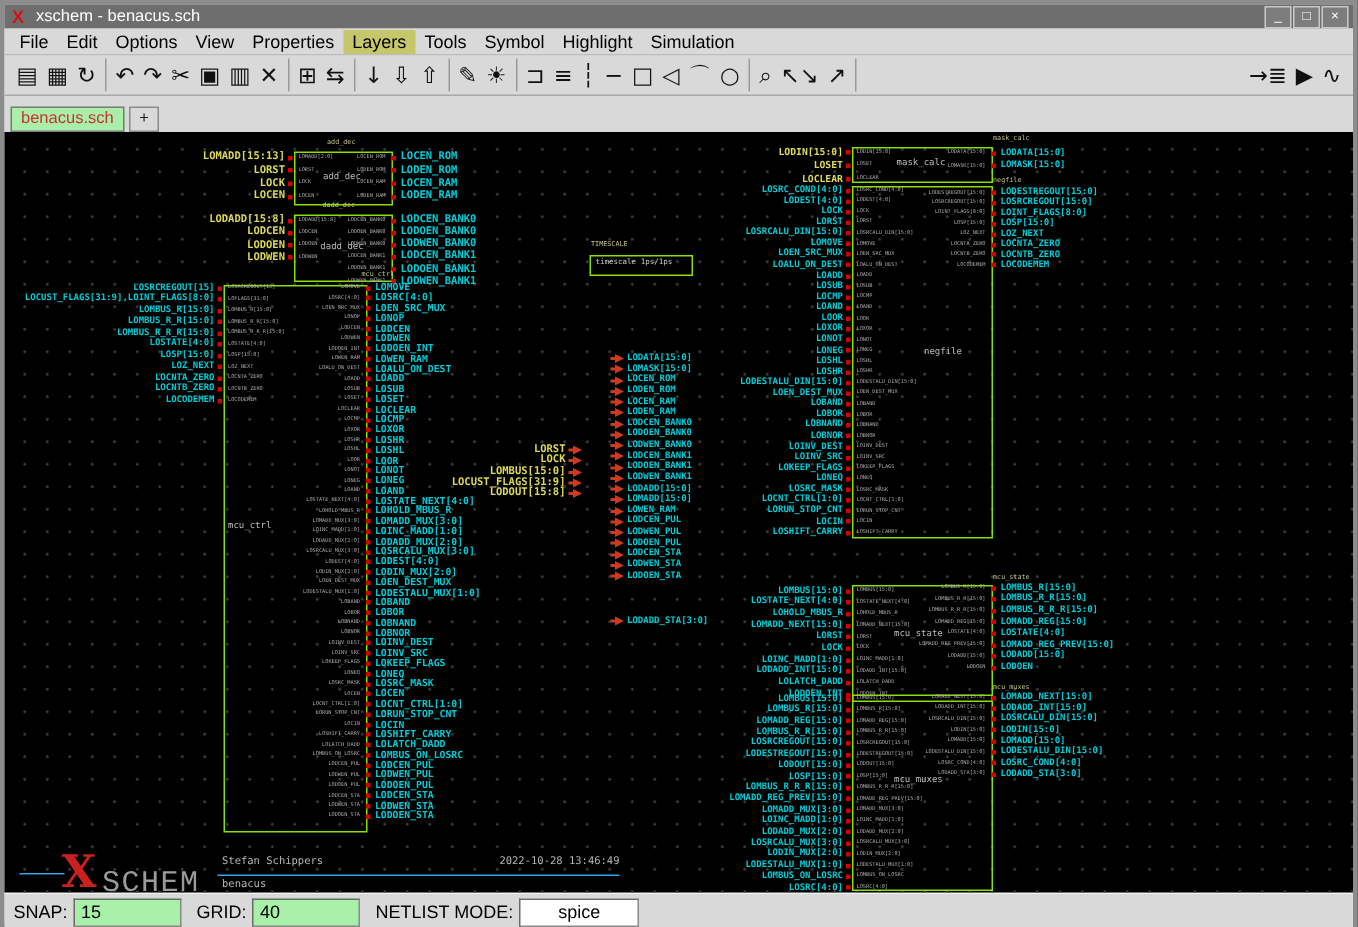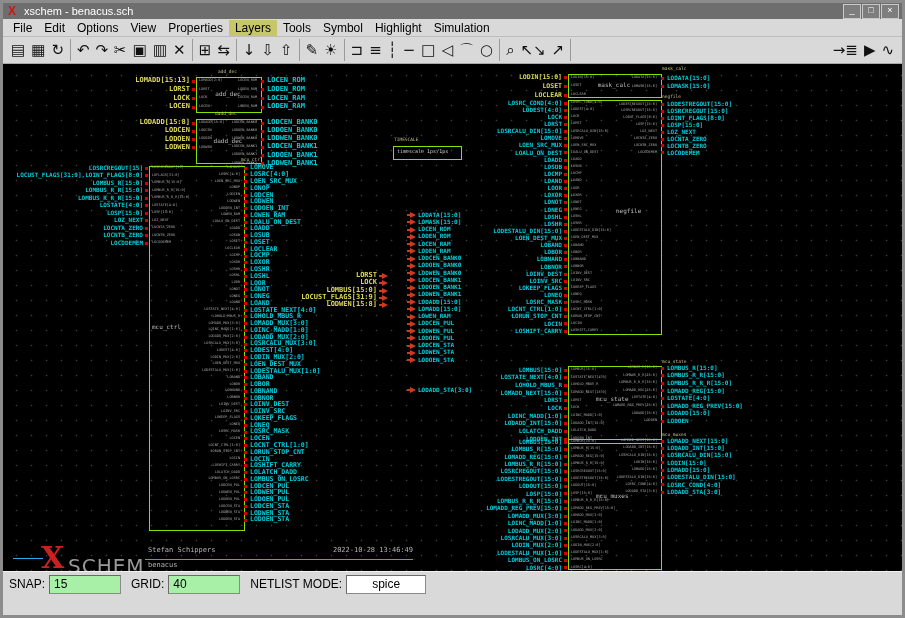--- a/index.html
+++ b/index.html
@@ -114,20 +114,24 @@
         <div class="ticon">↖↘</div>
         <div class="ticon">↗</div>
       </div>
       <div class="tgroup">
         <div class="ticon">→≣</div>
         <div class="ticon">▶</div>
         <div class="ticon">∿</div>
       </div>
     </div>
 
+  <div id="tabbar">
+    <span class="tab">benacus.sch</span>
+    <span class="addtab">+</span>
+  </div>
 
   <div id="canvas">
       <div class="blk" style="left: 193px; top: 13px; width: 64px; height: 34px;"></div>
       <div class="sym" style="left: 193px; width: 64px; text-align: center; top: 27px;">add_dec</div>
       <div class="cap" style="left: 215px; top: 6px;">add_dec</div>
       <div class="pin" style="left: 189px; top: 15.5px;"></div>
       <div class="lab yellow" style="font-size: 7px; top: 13.15px; left: -33px; width: 220px; text-align: right;">LOMADD[15:13]</div>
       <div class="ins" style="top: 15px; left: 196px;">LOMADD[2:0]</div>
       <div class="pin" style="left: 189px; top: 24.2px;"></div>
       <div class="lab yellow" style="font-size: 7px; top: 21.85px; left: -33px; width: 220px; text-align: right;">LORST</div>
@@ -734,27 +738,27 @@
       <div class="tri" style="left: 379px; top: 209px;"></div>
       <div class="lab yellow" style="font-size: 7px; top: 215.45px; left: 154px; width: 220px; text-align: right;">LOCK</div>
       <div class="ptail" style="left: 376px; top: 218.3px;"></div>
       <div class="tri" style="left: 379px; top: 216.3px;"></div>
       <div class="lab yellow" style="font-size: 7px; top: 222.75px; left: 154px; width: 220px; text-align: right;">LOMBUS[15:0]</div>
       <div class="ptail" style="left: 376px; top: 225.6px;"></div>
       <div class="tri" style="left: 379px; top: 223.6px;"></div>
       <div class="lab yellow" style="font-size: 7px; top: 230.05px; left: 154px; width: 220px; text-align: right;">LOCUST_FLAGS[31:9]</div>
       <div class="ptail" style="left: 376px; top: 232.9px;"></div>
       <div class="tri" style="left: 379px; top: 230.9px;"></div>
-      <div class="lab yellow" style="font-size: 7px; top: 237.35px; left: 154px; width: 220px; text-align: right;">LODWEN[15:8]</div>
+      <div class="lab yellow" style="font-size: 7px; top: 237.35px; left: 154px; width: 220px; text-align: right;">LODOUT[15:8]</div>
       <div class="ptail" style="left: 376px; top: 240.2px;"></div>
       <div class="tri" style="left: 379px; top: 238.2px;"></div>
       <div class="tline" style="left: 10px; top: 494px; width: 30px;"></div>
       <div class="tline" style="left: 142px; top: 495px; width: 268px;"></div>
       <div id="logo-x" style="left: 38px; top: 479px;">X</div>
-      <div id="logo-rest" style="left: 65px; top: 492px;">SCHEM</div>
+      <div id="logo-rest" style="left: 65px; top: 492px; font-family: Liberation Mono, monospace;">SCHEM</div>
       <div class="ttxt" style="left: 145px; top: 483px;">Stefan Schippers</div>
       <div class="ttxt" style="left: 270px; top: 483px; width: 140px; text-align: right;">2022-10-28 13:46:49</div>
       <div class="ttxt" style="left: 145px; top: 498px;">benacus</div>
     </div>
 
   <div id="statusbar">
     <span class="slabel" style="margin-left:0">SNAP:</span>
     <span class="entry" style="width:62px">15</span>
     <span class="slabel">GRID:</span>
     <span class="entry" style="width:62px">40</span>

